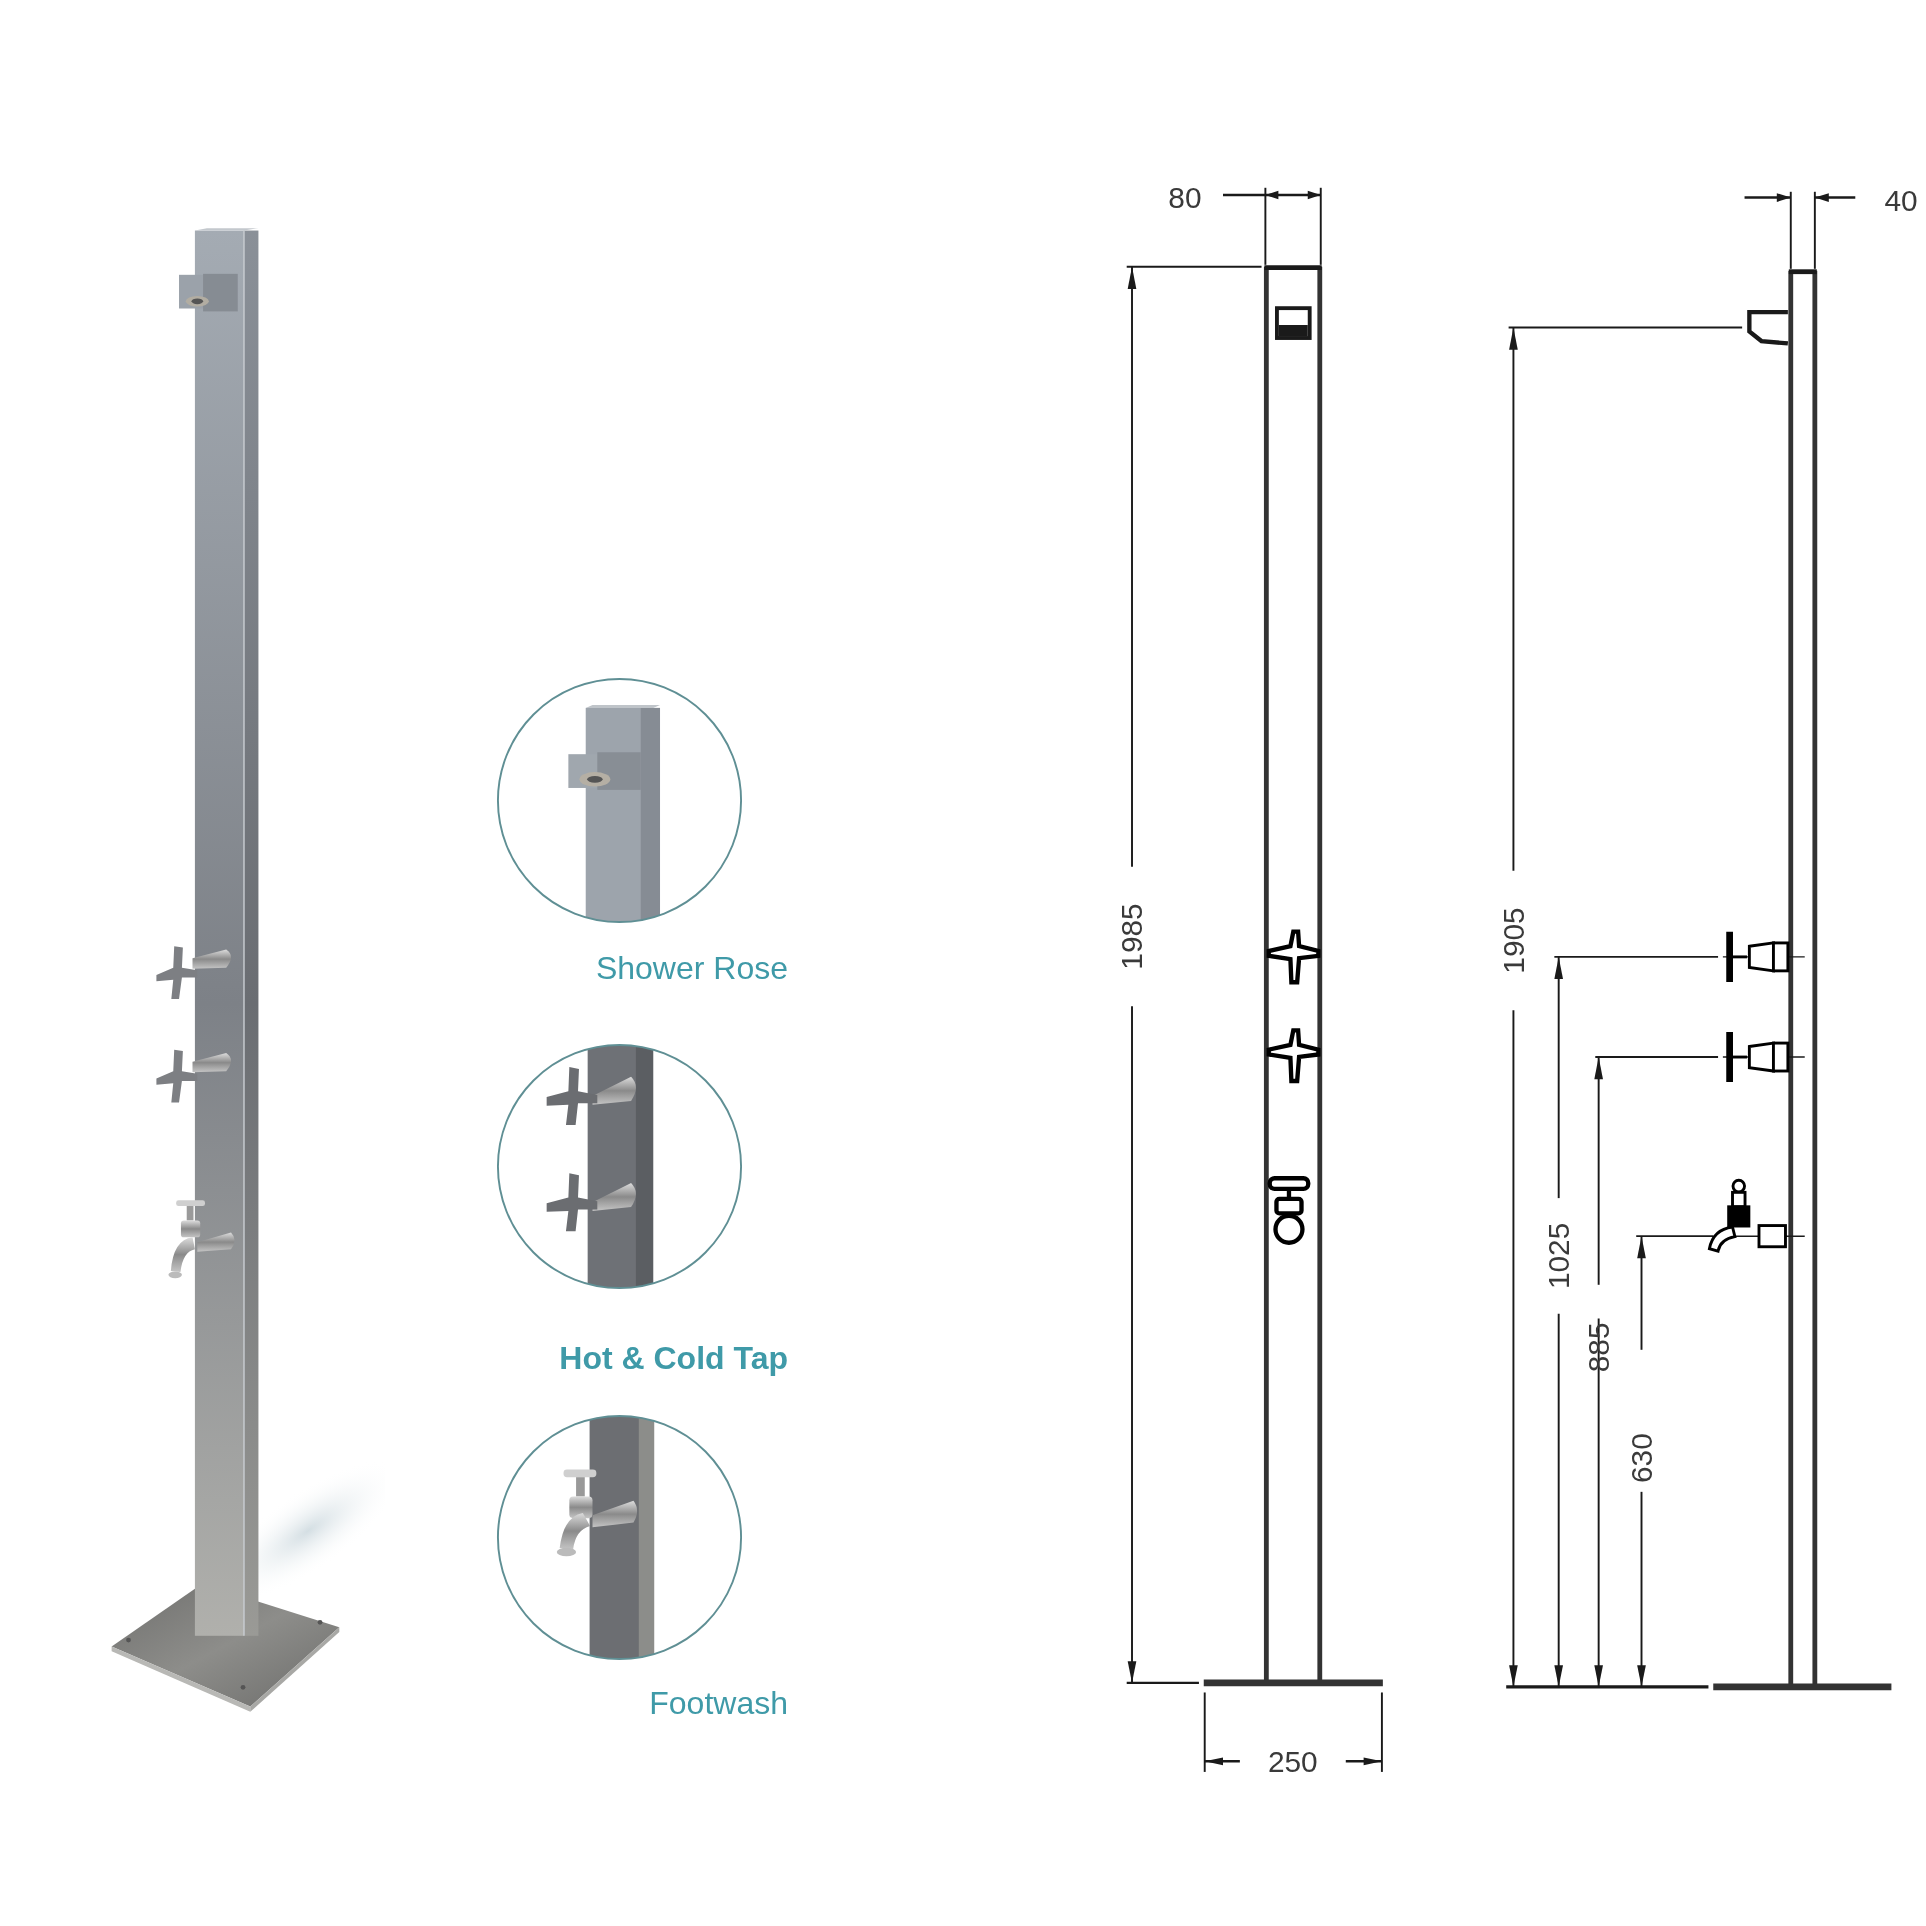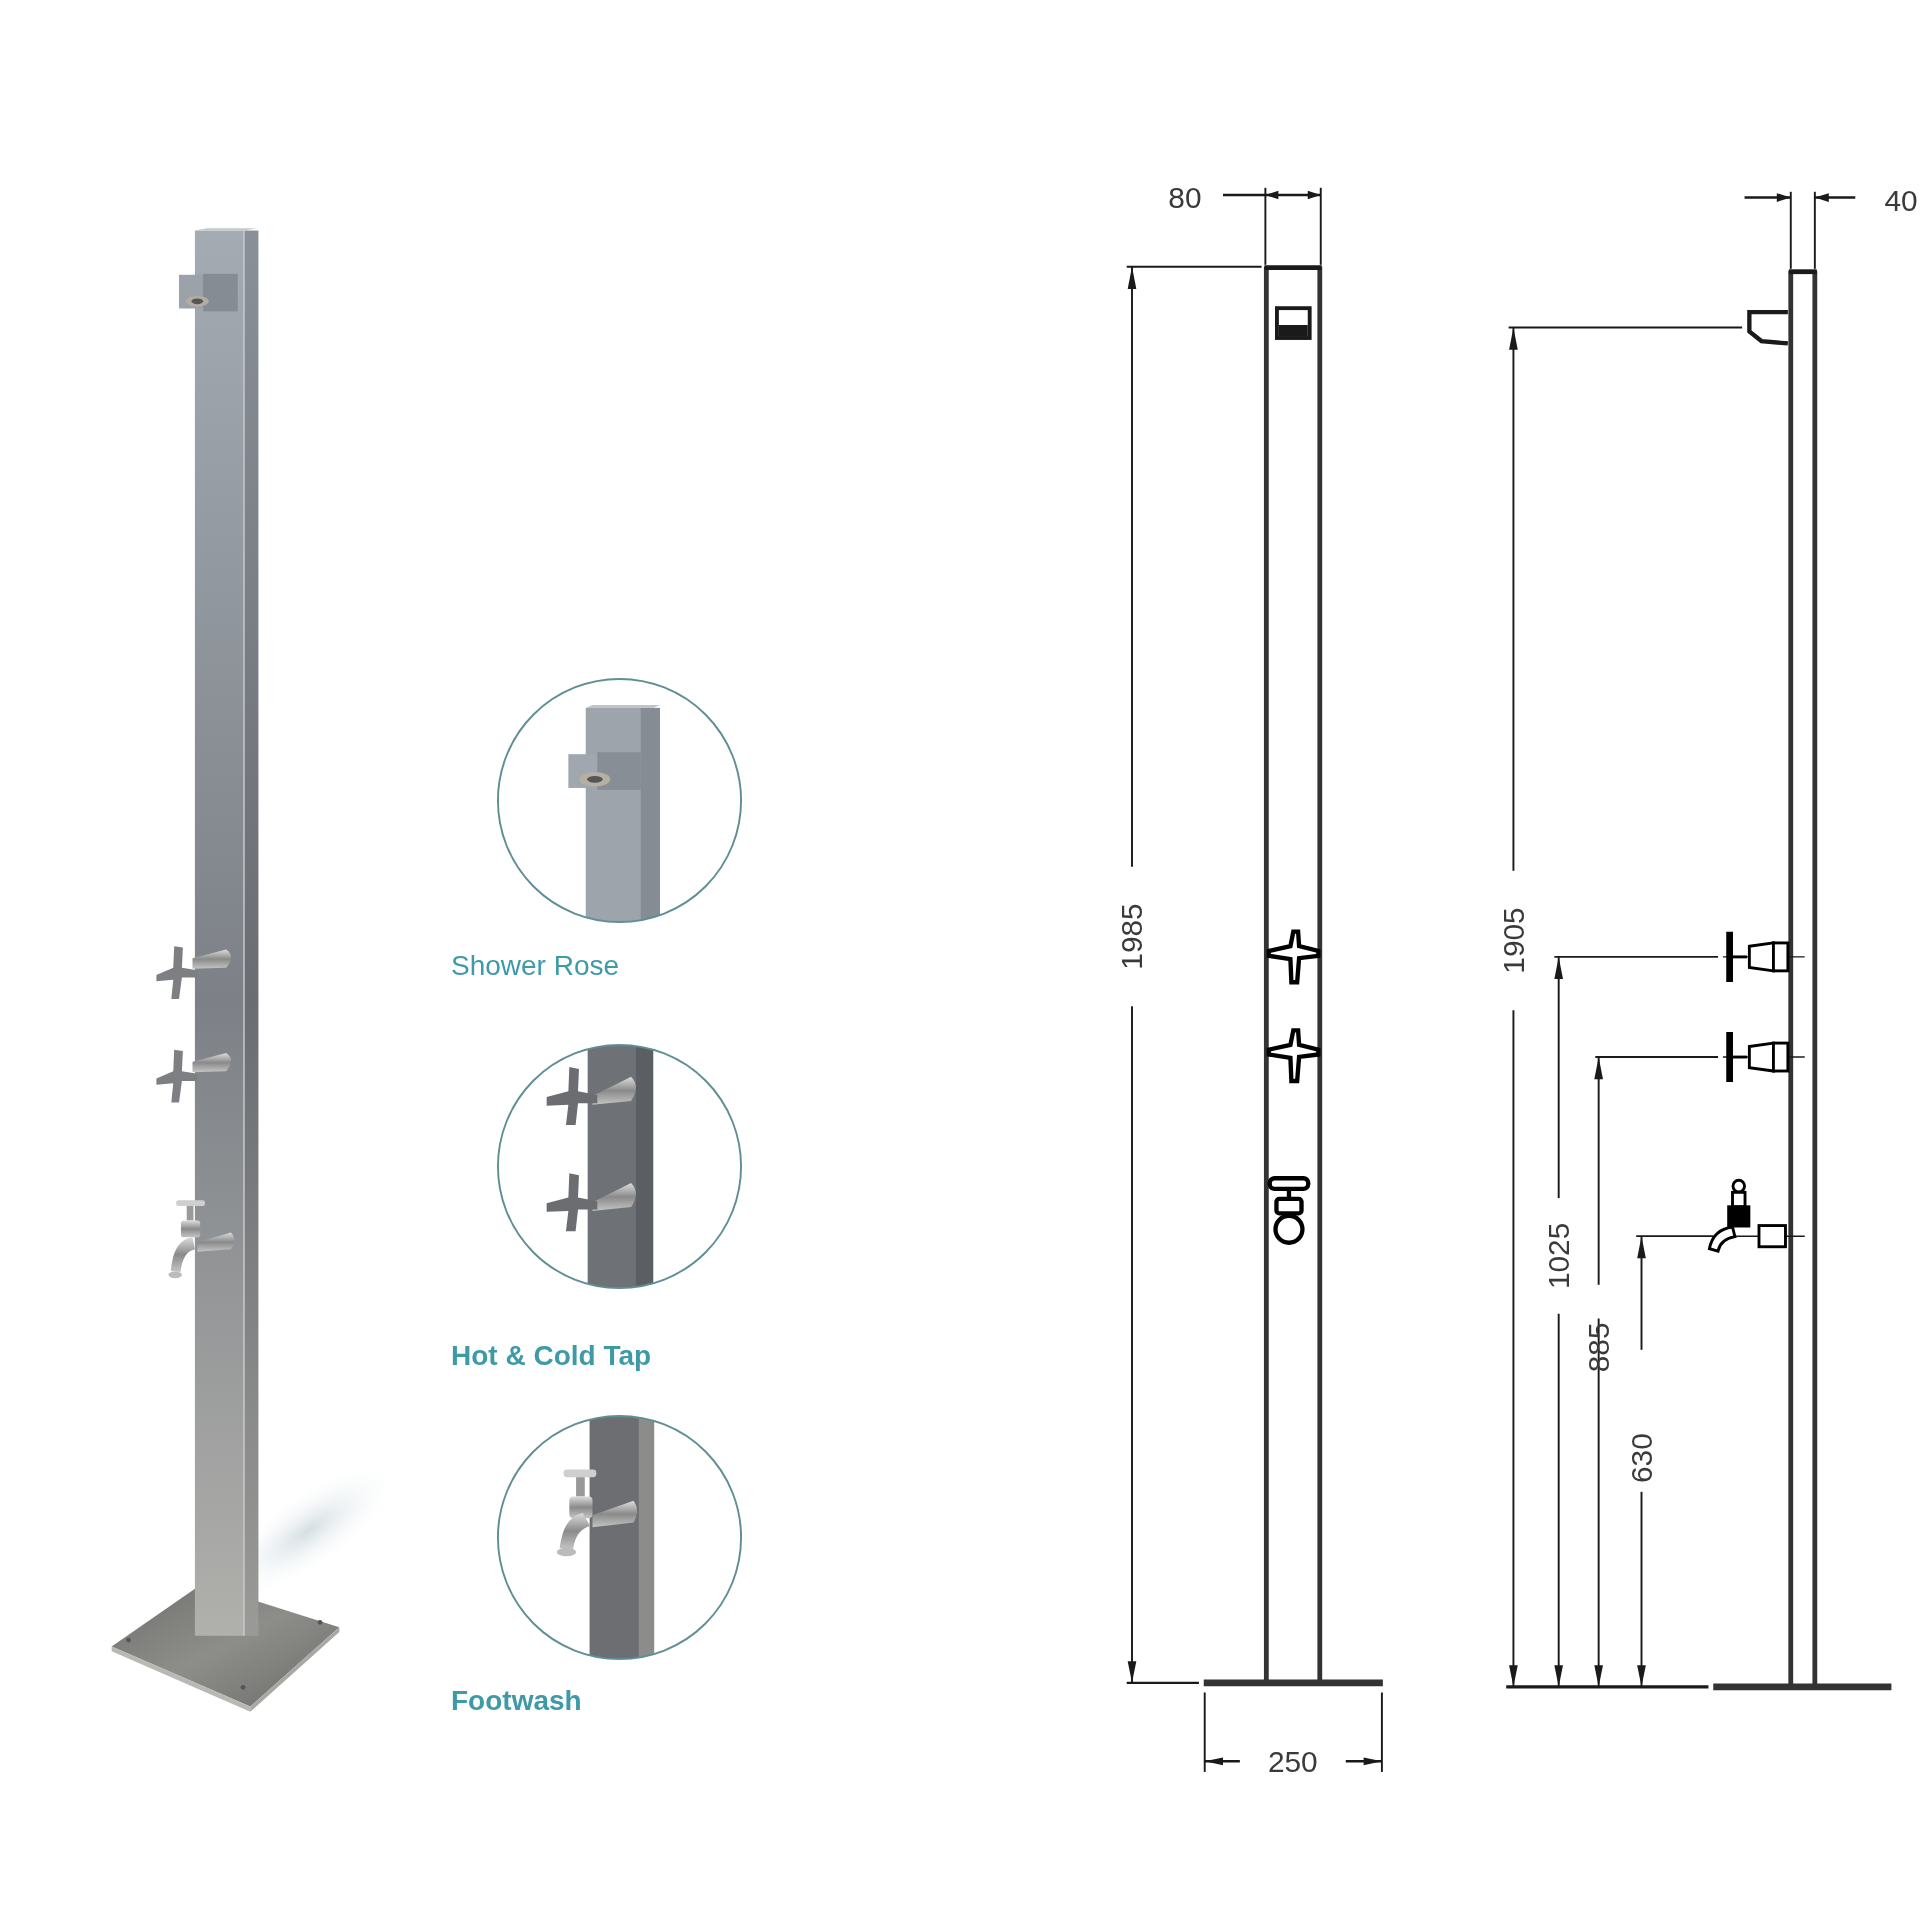--- a/index.html
+++ b/index.html
@@ -1,20 +1,20 @@
 <!DOCTYPE html>
 <html style="font-size:7.7px"><head>
 <meta charset="utf-8">
 <style>
   html, body { margin:0; padding:0; background:#ffffff; }
   body { width:1926px; height:1926px; position:relative; overflow:hidden;
          font-family:"Liberation Sans", "DejaVu Sans", sans-serif; }
   .abs { position:absolute; }
   svg.full { position:absolute; left:0; top:0; }
-  .callout-label { position:absolute; color:#3f9aa8; font-size:28px; text-align:left;
+  .callout-label { position:absolute; color:#3f9aa8; font-size:32px; text-align:right;
                    width:337px; margin-left:-169px; white-space:nowrap; }
   .dim { fill:#3a3a3a; font-size:62px; font-family:"Liberation Sans", sans-serif; }
 </style>
 </head>
 <body>
 
 <div class="abs" style="left:0;top:0;width:385px;height:1926px;">
   <svg class="full" width="385" height="1926" viewBox="0 0 800 4000">
     <defs>
       <linearGradient id="poleFront" x1="0" y1="0" x2="0" y2="1">
@@ -142,21 +142,21 @@
       <rect x="296" y="0" width="32" height="512" fill="#8c8d8a"></rect>
       <rect x="140" y="115" width="68" height="16" rx="7" fill="#cfcfcf"></rect>
       <rect x="166" y="131" width="18" height="40" fill="#999"></rect>
       <rect x="152" y="171" width="48" height="45" rx="8" fill="url(#chrome)"></rect>
       <path d="M200 210 L285 180 Q300 200 285 225 L200 235 Z" fill="url(#chrome)"></path>
       <path d="M180 205 Q140 212 132 278 L160 280 Q165 240 195 232 Z" fill="url(#chrome)"></path>
       <ellipse cx="146" cy="286" rx="20" ry="9" fill="#bbb"></ellipse>
     </g>
     <circle cx="256" cy="256" r="252" fill="none" stroke="#5f8f94" stroke-width="4"></circle>
   </svg>
-  <div class="callout-label" style="left:620px;top:1685px;font-weight:bold;">Footwash</div>
+  <div class="callout-label" style="left:620px;top:1685px;">Footwash</div>
 </div>
 
 <div class="abs" style="left:0;top:0;width:1544px;height:1926px;pointer-events:none;">
   <svg class="full" width="1926" height="1926" viewBox="0 0 4000 4000">
     <g stroke="#1a1a1a" fill="none">
 
       <line x1="2630" y1="554" x2="2630" y2="3495" stroke-width="10" stroke="#333"></line>
       <line x1="2741" y1="554" x2="2741" y2="3495" stroke-width="10" stroke="#333"></line>
       <line x1="2626" y1="556" x2="2745" y2="556" stroke-width="10"></line>
 

